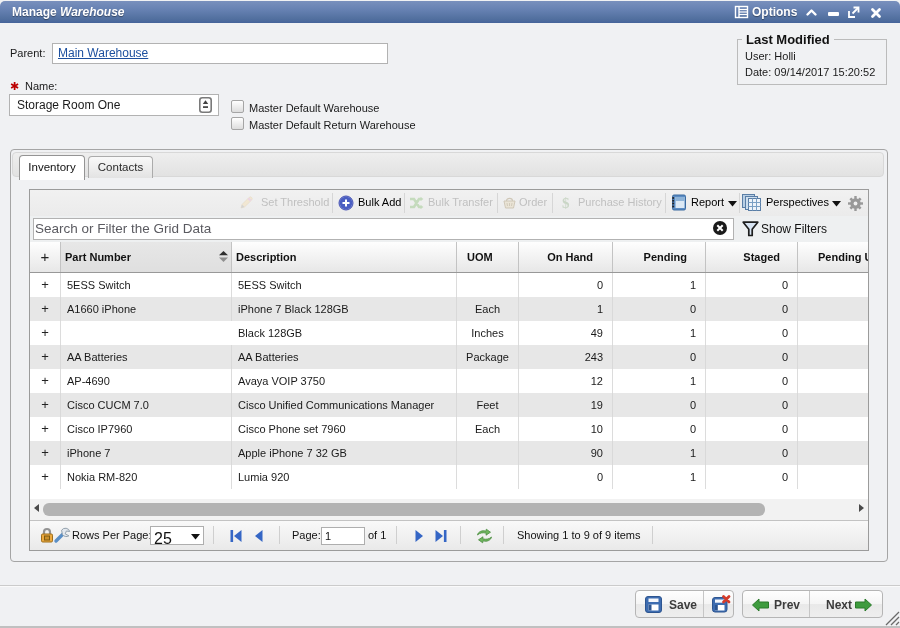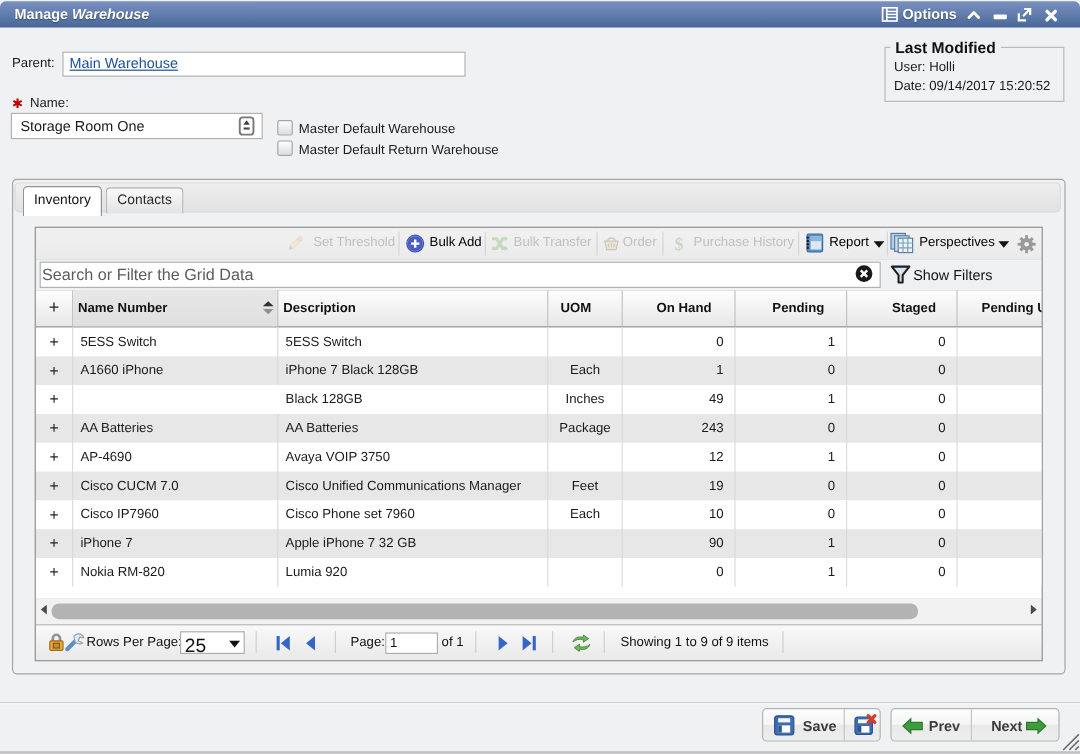--- a/index.html
+++ b/index.html
@@ -19,21 +19,21 @@
 #fs-l1 { position:absolute; left:745px; top:50px; font-size:11px; }
 #fs-l2 { position:absolute; left:745px; top:66px; font-size:11px; }
 .cb { position:absolute; width:13px; height:13px; border:1px solid #a5a5a5; border-radius:2px; background:linear-gradient(to bottom,#fff,#ddd); }
 
 #tabpanel { position:absolute; left:10px; top:149px; width:878px; height:413px; border:1px solid #a5a5a5; border-radius:4px; background:#f0f1f3; }
 .tab { position:absolute; font-size:11.5px; text-align:center; }
 #tab1 { left:8px; top:5px; width:66px; height:25px; background:#fff; border:1px solid #949494; border-bottom:none; border-radius:4px 4px 0 0; line-height:23px; color:#111; z-index:3; }
 #tab2 { left:77px; top:6px; width:65px; height:22px; background:linear-gradient(to bottom,#f9f9f9,#e3e3e3); border:1px solid #ababab; border-bottom:none; border-radius:4px 4px 0 0; line-height:21px; color:#2a2a2a; z-index:2; }
 #tabstrip { position:absolute; left:1px; top:2px; width:872px; height:25px; background:linear-gradient(to bottom,#eeeeee,#e2e2e2); border:1px solid #d8d8d8; border-radius:4px; z-index:1; }
 
-#grid { position:absolute; left:18px; top:39px; width:840px; height:362px; border:1px solid #9b9b9b; background:#a3a3a3; }
+#grid { position:absolute; left:18px; top:39px; width:840px; height:362px; border:1px solid #9b9b9b; background:#15803d; }
 #gtoolbar { position:absolute; left:0; top:0; width:838px; height:26px; background:linear-gradient(to bottom,#f1f1f1,#ebebeb); font-size:11px; }
 .tbtxt { position:absolute; top:6px; white-space:nowrap; }
 .tbdis { color:#c0c0c0; }
 .tbsep { position:absolute; top:3px; width:1px; height:20px; background:#d6d6d6; }
 #gsearchrow { position:absolute; left:0; top:26px; width:838px; height:26px; background:#eef0f1; }
 #gsearch { position:absolute; left:3px; top:2px; width:701px; height:22px; background:#fff; border:1px solid #b2b2b2; font-size:13.5px; color:#5a5a60; line-height:20px; padding-left:1px; }
 #showfilters { position:absolute; left:731px; top:6px; font-size:12px; color:#111; }
 
 #ghead { position:absolute; left:0; top:52px; width:838px; height:31px; background:linear-gradient(to bottom,#fefefe,#e7e7e7); border-bottom:1px solid #989898; }
 .hcell { position:absolute; top:0; height:30px; border-right:1px solid #c3c3c3; font-weight:bold; font-size:11px; color:#111; line-height:30px; white-space:nowrap; overflow:hidden; }
@@ -197,21 +197,21 @@
           <circle cx="7" cy="7" r="7" fill="#1a1a1a"></circle>
           <path d="M4.3 4.3 L9.7 9.7 M9.7 4.3 L4.3 9.7" stroke="#fff" stroke-width="2"></path>
         </svg>
         <svg width="17" height="16" style="left:712px;top:5px;">
           <path d="M1.2 1.2 L15.8 1.2 L10.2 8.2 L10.2 14.5 L6.8 14.5 L6.8 8.2 Z" fill="#d8e4f2" stroke="#1e1e1e" stroke-width="1.7" stroke-linejoin="round"></path>
         </svg>
         <div id="showfilters">Show Filters</div>
       </div>
       <div id="ghead">
         <div class="hcell" style="left:0;width:31px;text-align:center;font-weight:normal;font-size:15px;color:#222;">+</div>
-        <div class="hcell" id="hPN" style="left:31px;width:171px;padding-left:4px;">Name Number</div>
+        <div class="hcell" id="hPN" style="left:31px;width:171px;padding-left:4px;">Part Number</div>
         <div class="hcell" style="left:202px;width:225px;padding-left:4px;">Description</div>
         <div class="hcell" style="left:427px;width:62px;padding-left:10px;">UOM</div>
         <div class="hcell" style="left:489px;width:94px;text-align:right;padding-right:19px;">On Hand</div>
         <div class="hcell" style="left:583px;width:93px;text-align:right;padding-right:18px;">Pending</div>
         <div class="hcell" style="left:676px;width:92px;text-align:right;padding-right:17px;">Staged</div>
         <div class="hcell" style="left:768px;width:70px;border-right:none;padding-left:20px;">Pending Up</div>
         <svg width="9" height="11" style="left:189px;top:9px;">
           <path d="M4.5 0 L9 4.3 L0 4.3 Z" fill="#2f2f2f"></path>
           <path d="M0 6.6 L9 6.6 L4.5 10.9 Z" fill="#8f8f8f"></path>
         </svg>

